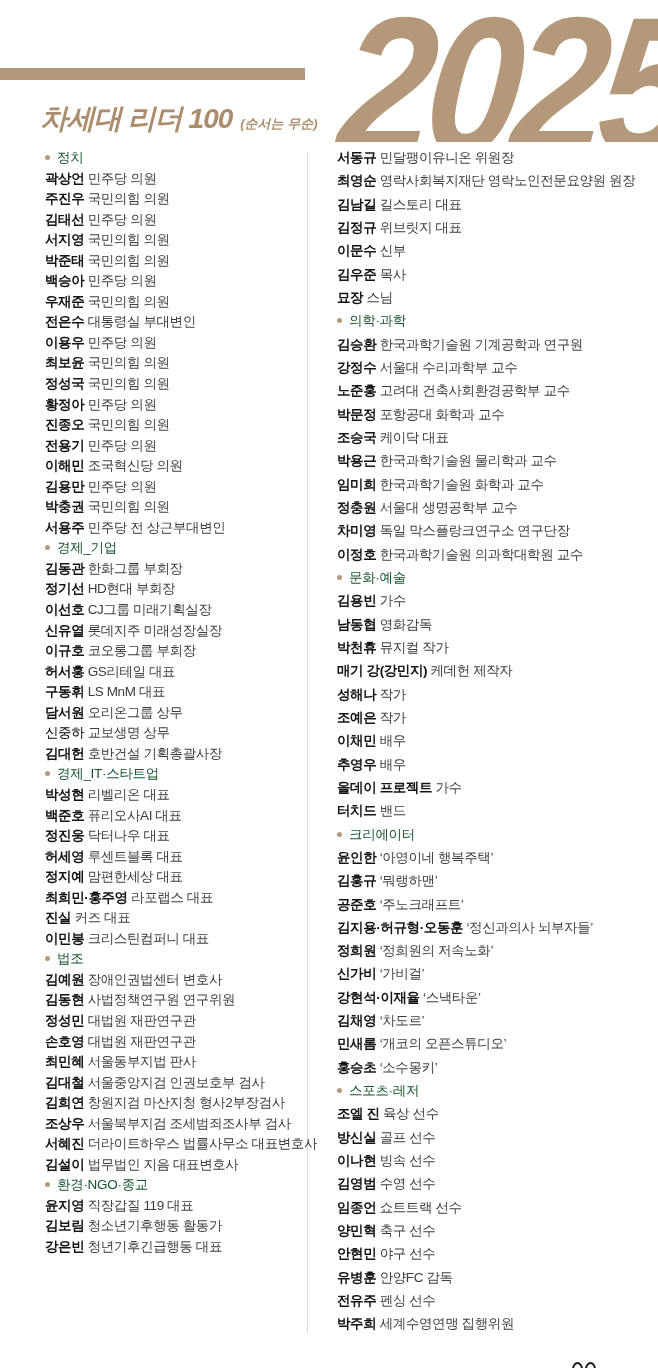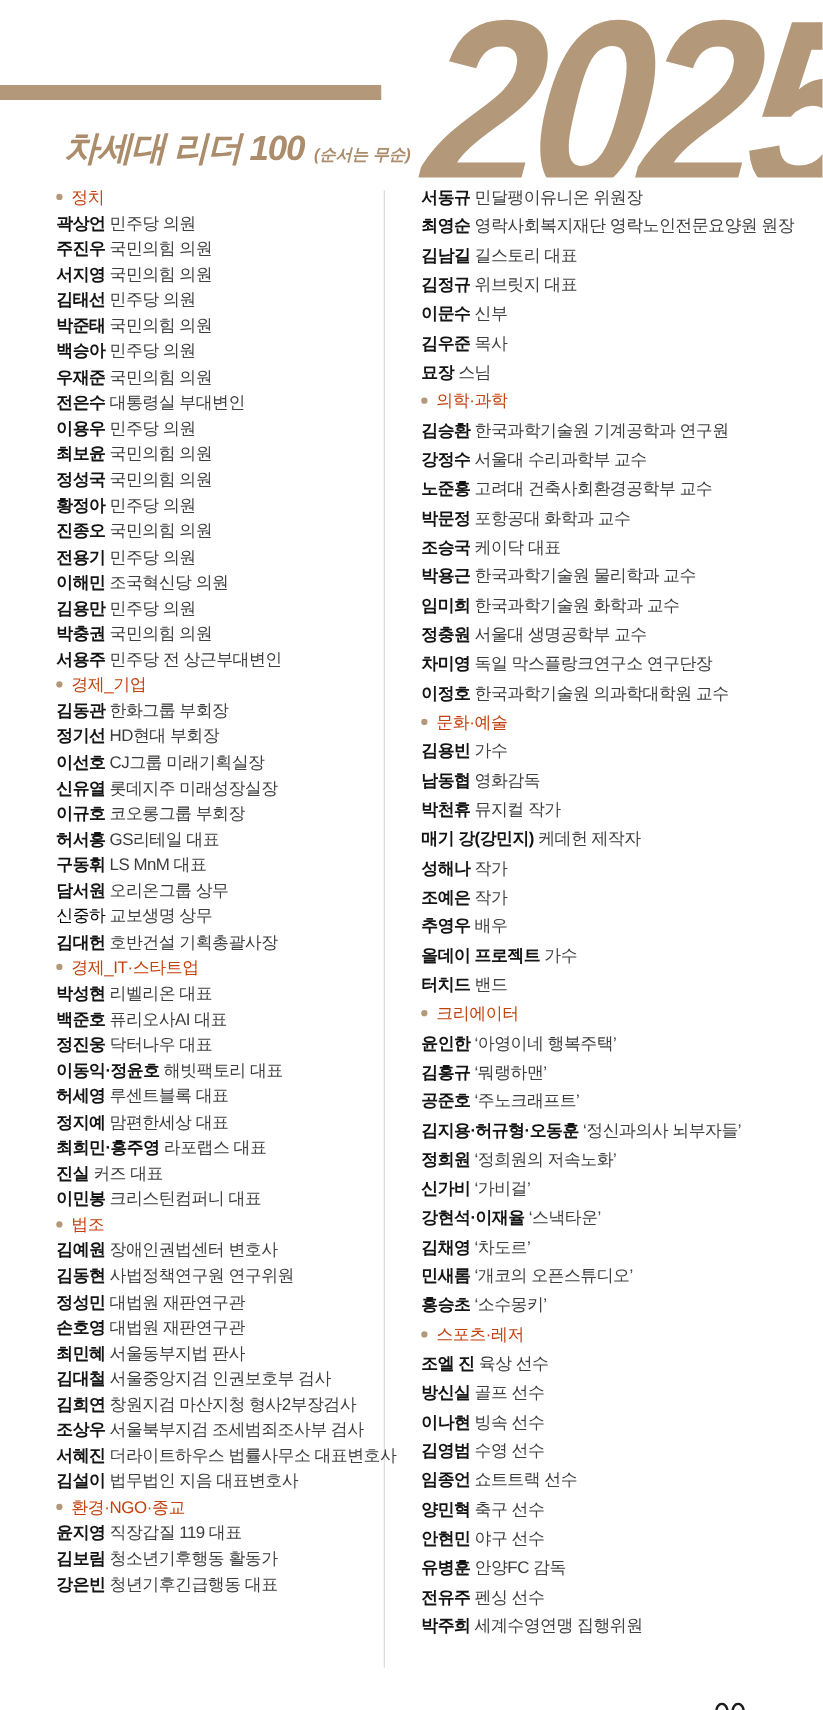--- a/index.html
+++ b/index.html
@@ -9,36 +9,36 @@
     overflow:hidden;
   }
   .accent-bar{position:absolute;left:0;top:68px;width:305px;height:12px;background:#b4987a;}
   .year-wrap{position:absolute;left:330px;top:0;width:328px;height:142px;overflow:hidden;}
   .year{
     position:absolute;left:2px;top:-12px;margin:0;
     font-size:195px;line-height:195px;font-weight:bold;font-style:italic;
     color:#b4987a;letter-spacing:-10px;white-space:nowrap;
     transform:scaleX(0.88) skewX(-6deg);transform-origin:left bottom;
   }
-  .title-row{position:absolute;left:51px;top:100px;white-space:nowrap;}
+  .title-row{position:absolute;left:40px;top:100px;white-space:nowrap;}
   .page-title{
     font-size:28px;font-weight:bold;font-style:italic;color:#ab8c6b;letter-spacing:-1px;
   }
   .title-note{
     font-size:13px;font-weight:bold;font-style:italic;color:#ab8c6b;margin-left:8px;
   }
   .divider{position:absolute;left:307px;top:152px;width:1px;height:1182px;background:#dcdcdc;}
   .col{position:absolute;width:260px;}
   .col-left{left:45px;top:148px;width:258px;}
   .col-right{left:337px;top:146px;width:321px;}
   .line{white-space:nowrap;font-size:13.5px;}
   .col-left .line{height:20.55px;line-height:20.55px;}
   .col-right .line{height:23.33px;line-height:23.33px;}
   .dot{display:inline-block;width:5px;height:5px;border-radius:50%;background:#b4987a;margin-right:7px;vertical-align:2px;}
-  .cat{color:#c2410c;letter-spacing:-0.3px;}
+  .cat{color:#14532d;letter-spacing:-0.3px;}
   .nm{font-weight:bold;color:#141414;letter-spacing:-0.4px;}
   .nm.light{font-weight:normal;color:#000000;}
   .rl{color:#3d3d3d;letter-spacing:-0.4px;}
   .pgnum{position:absolute;left:572px;top:1362px;width:26px;height:6px;overflow:hidden;}
   .pgdot{display:inline-block;width:7px;height:11px;border:2.5px solid #1d1d1d;border-radius:50%;margin-right:2px;vertical-align:top;}
 </style>
 </head>
 <body>
 
 <div class="accent-bar"></div>
@@ -50,22 +50,22 @@
 <div class="title-row">
   <span class="page-title">차세대 리더 100</span><span class="title-note">(순서는 무순)</span>
 </div>
 
 <div class="divider"></div>
 
 <div class="col col-left">
     <div class="line cat-line"><span class="dot"></span><span class="cat">정치</span></div>
     <div class="line entry"><span class="nm">곽상언</span><span class="rl"> 민주당 의원</span></div>
     <div class="line entry"><span class="nm">주진우</span><span class="rl"> 국민의힘 의원</span></div>
+    <div class="line entry"><span class="nm">김태선</span><span class="rl"> 민주당 의원</span></div>
     <div class="line entry"><span class="nm">서지영</span><span class="rl"> 국민의힘 의원</span></div>
-    <div class="line entry"><span class="nm">김태선</span><span class="rl"> 민주당 의원</span></div>
     <div class="line entry"><span class="nm">박준태</span><span class="rl"> 국민의힘 의원</span></div>
     <div class="line entry"><span class="nm">백승아</span><span class="rl"> 민주당 의원</span></div>
     <div class="line entry"><span class="nm">우재준</span><span class="rl"> 국민의힘 의원</span></div>
     <div class="line entry"><span class="nm">전은수</span><span class="rl"> 대통령실 부대변인</span></div>
     <div class="line entry"><span class="nm">이용우</span><span class="rl"> 민주당 의원</span></div>
     <div class="line entry"><span class="nm">최보윤</span><span class="rl"> 국민의힘 의원</span></div>
     <div class="line entry"><span class="nm">정성국</span><span class="rl"> 국민의힘 의원</span></div>
     <div class="line entry"><span class="nm">황정아</span><span class="rl"> 민주당 의원</span></div>
     <div class="line entry"><span class="nm">진종오</span><span class="rl"> 국민의힘 의원</span></div>
     <div class="line entry"><span class="nm">전용기</span><span class="rl"> 민주당 의원</span></div>
@@ -81,21 +81,20 @@
     <div class="line entry"><span class="nm">이규호</span><span class="rl"> 코오롱그룹 부회장</span></div>
     <div class="line entry"><span class="nm">허서홍</span><span class="rl"> GS리테일 대표</span></div>
     <div class="line entry"><span class="nm">구동휘</span><span class="rl"> LS MnM 대표</span></div>
     <div class="line entry"><span class="nm">담서원</span><span class="rl"> 오리온그룹 상무</span></div>
     <div class="line entry"><span class="nm light">신중하</span><span class="rl"> 교보생명 상무</span></div>
     <div class="line entry"><span class="nm">김대헌</span><span class="rl"> 호반건설 기획총괄사장</span></div>
     <div class="line cat-line"><span class="dot"></span><span class="cat">경제_IT·스타트업</span></div>
     <div class="line entry"><span class="nm">박성현</span><span class="rl"> 리벨리온 대표</span></div>
     <div class="line entry"><span class="nm">백준호</span><span class="rl"> 퓨리오사AI 대표</span></div>
     <div class="line entry"><span class="nm">정진웅</span><span class="rl"> 닥터나우 대표</span></div>
-    <div class="line entry"><span class="nm">이동익·정윤호</span><span class="rl"> 해빗팩토리 대표</span></div>
     <div class="line entry"><span class="nm">허세영</span><span class="rl"> 루센트블록 대표</span></div>
     <div class="line entry"><span class="nm">정지예</span><span class="rl"> 맘편한세상 대표</span></div>
     <div class="line entry"><span class="nm">최희민·홍주영</span><span class="rl"> 라포랩스 대표</span></div>
     <div class="line entry"><span class="nm">진실</span><span class="rl"> 커즈 대표</span></div>
     <div class="line entry"><span class="nm">이민봉</span><span class="rl"> 크리스틴컴퍼니 대표</span></div>
     <div class="line cat-line"><span class="dot"></span><span class="cat">법조</span></div>
     <div class="line entry"><span class="nm">김예원</span><span class="rl"> 장애인권법센터 변호사</span></div>
     <div class="line entry"><span class="nm">김동현</span><span class="rl"> 사법정책연구원 연구위원</span></div>
     <div class="line entry"><span class="nm">정성민</span><span class="rl"> 대법원 재판연구관</span></div>
     <div class="line entry"><span class="nm">손호영</span><span class="rl"> 대법원 재판연구관</span></div>
@@ -129,20 +128,21 @@
     <div class="line entry"><span class="nm">정충원</span><span class="rl"> 서울대 생명공학부 교수</span></div>
     <div class="line entry"><span class="nm">차미영</span><span class="rl"> 독일 막스플랑크연구소 연구단장</span></div>
     <div class="line entry"><span class="nm">이정호</span><span class="rl"> 한국과학기술원 의과학대학원 교수</span></div>
     <div class="line cat-line"><span class="dot"></span><span class="cat">문화·예술</span></div>
     <div class="line entry"><span class="nm">김용빈</span><span class="rl"> 가수</span></div>
     <div class="line entry"><span class="nm">남동협</span><span class="rl"> 영화감독</span></div>
     <div class="line entry"><span class="nm">박천휴</span><span class="rl"> 뮤지컬 작가</span></div>
     <div class="line entry"><span class="nm">매기 강(강민지)</span><span class="rl"> 케데헌 제작자</span></div>
     <div class="line entry"><span class="nm">성해나</span><span class="rl"> 작가</span></div>
     <div class="line entry"><span class="nm">조예은</span><span class="rl"> 작가</span></div>
+    <div class="line entry"><span class="nm">이채민</span><span class="rl"> 배우</span></div>
     <div class="line entry"><span class="nm">추영우</span><span class="rl"> 배우</span></div>
     <div class="line entry"><span class="nm">올데이 프로젝트</span><span class="rl"> 가수</span></div>
     <div class="line entry"><span class="nm">터치드</span><span class="rl"> 밴드</span></div>
     <div class="line cat-line"><span class="dot"></span><span class="cat">크리에이터</span></div>
     <div class="line entry"><span class="nm">윤인한</span><span class="rl"> ‘아영이네 행복주택’</span></div>
     <div class="line entry"><span class="nm">김홍규</span><span class="rl"> ‘뭐랭하맨’</span></div>
     <div class="line entry"><span class="nm">공준호</span><span class="rl"> ‘주노크래프트’</span></div>
     <div class="line entry"><span class="nm">김지용·허규형·오동훈</span><span class="rl"> ‘정신과의사 뇌부자들’</span></div>
     <div class="line entry"><span class="nm">정희원</span><span class="rl"> ‘정희원의 저속노화’</span></div>
     <div class="line entry"><span class="nm">신가비</span><span class="rl"> ‘가비걸’</span></div>

